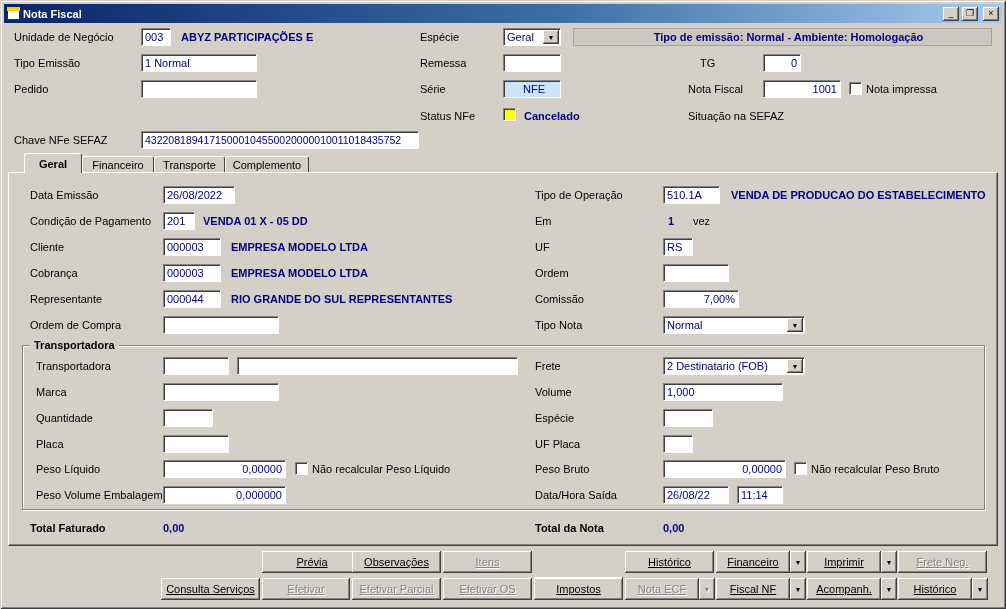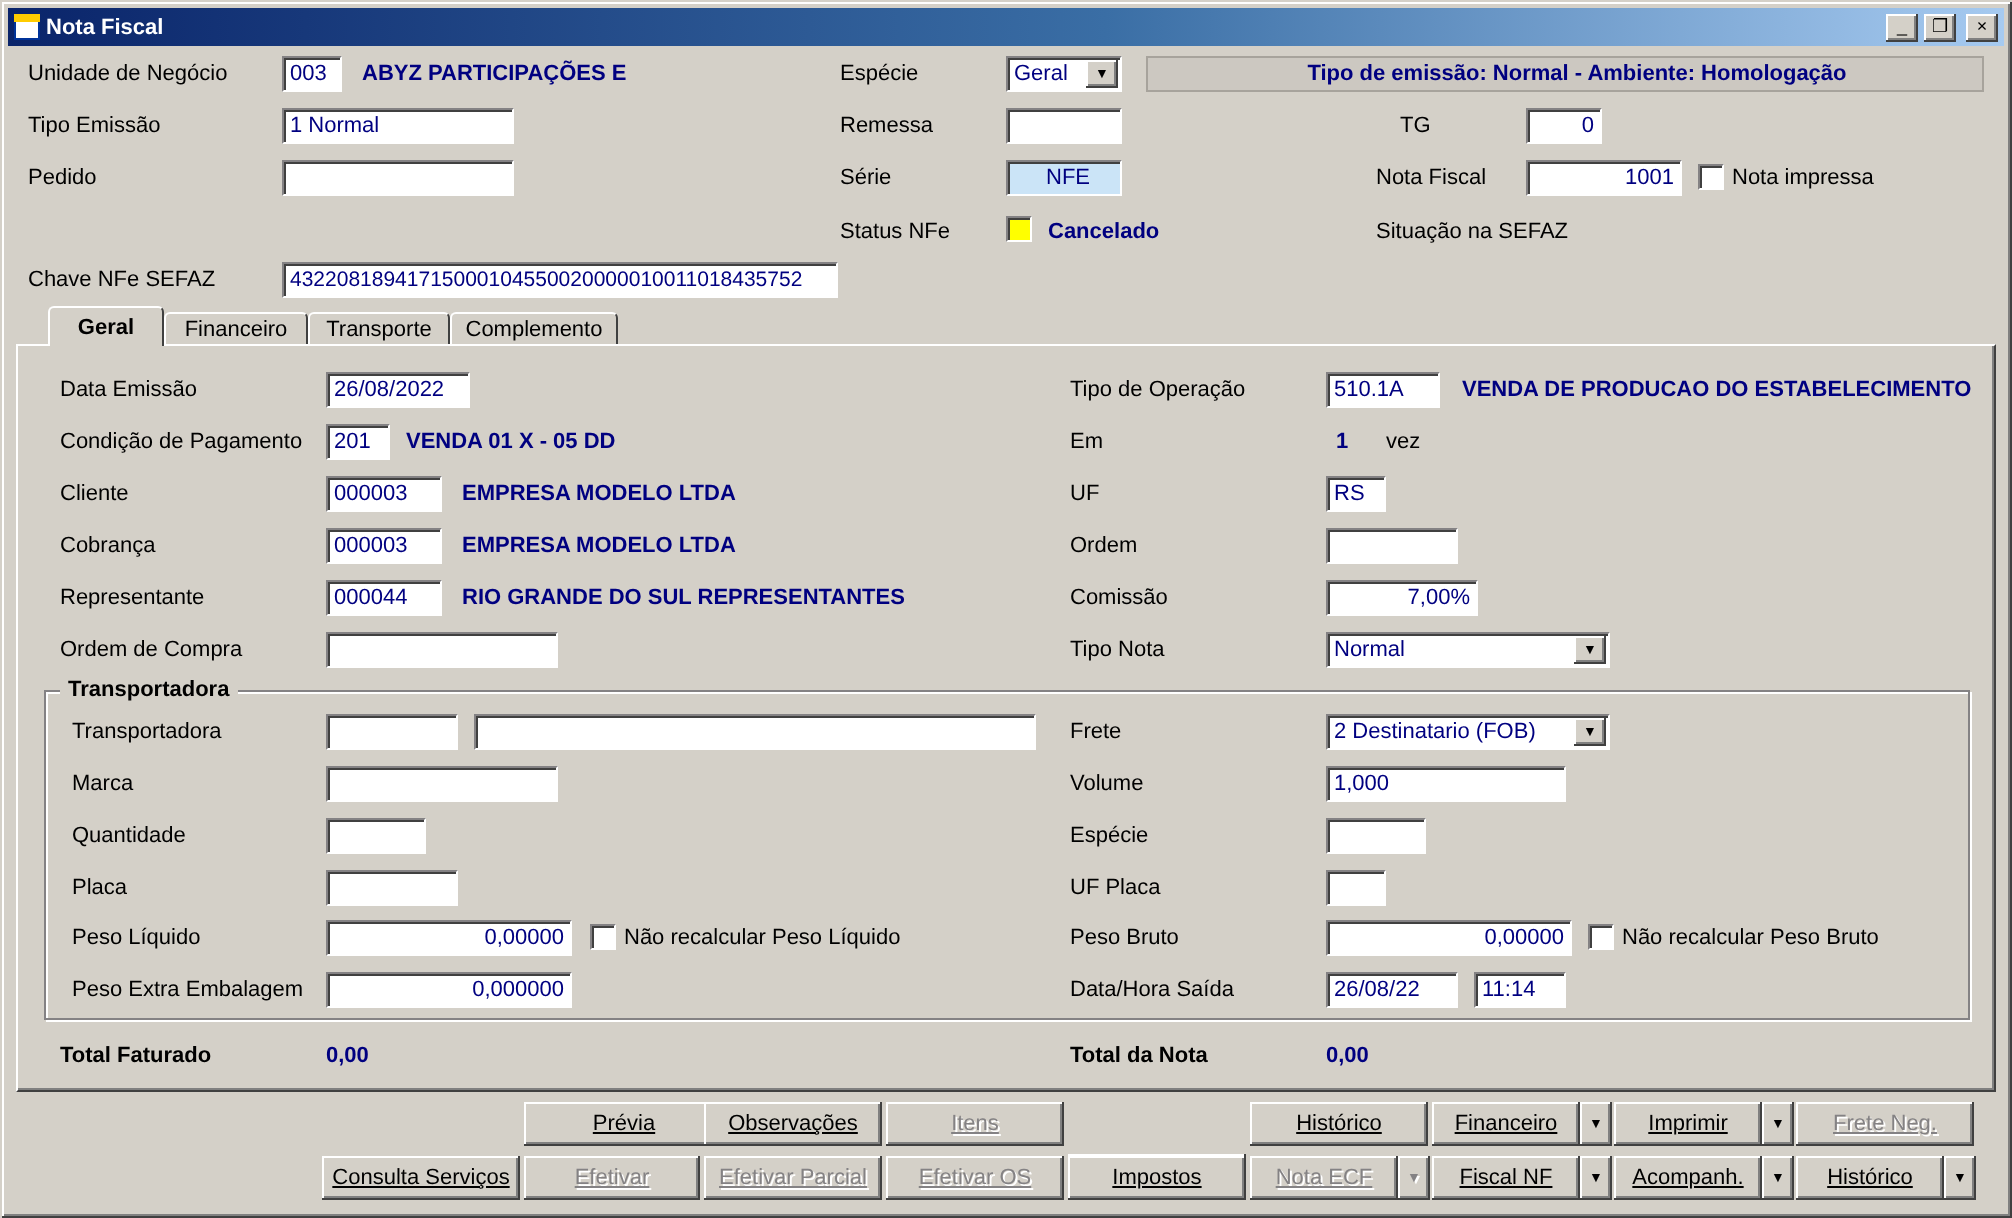--- a/index.html
+++ b/index.html
@@ -175,21 +175,21 @@
 
   <span class="lbl" style="left:36px;top:463px">Peso Líquido</span>
   <div class="fld r" style="left:163px;top:460px;width:123px">0,00000</div>
   <span class="chk" style="left:295px;top:462px"></span>
   <span class="lbl" style="left:312px;top:463px">Não recalcular Peso Líquido</span>
   <span class="lbl" style="left:535px;top:463px">Peso Bruto</span>
   <div class="fld r" style="left:663px;top:460px;width:123px">0,00000</div>
   <span class="chk" style="left:794px;top:462px"></span>
   <span class="lbl" style="left:811px;top:463px">Não recalcular Peso Bruto</span>
 
-  <span class="lbl" style="left:36px;top:489px">Peso Extra Embalagem</span>
+  <span class="lbl" style="left:36px;top:489px">Peso Volume Embalagem</span>
   <div class="fld r" style="left:163px;top:486px;width:123px">0,000000</div>
   <span class="lbl" style="left:535px;top:489px">Data/Hora Saída</span>
   <div class="fld" style="left:663px;top:486px;width:66px">26/08/22</div>
   <div class="fld" style="left:737px;top:486px;width:46px">11:14</div>
 
   <span class="lbl b" style="left:30px;top:522px">Total Faturado</span>
   <span class="val b" style="left:163px;top:522px">0,00</span>
   <span class="lbl b" style="left:535px;top:522px">Total da Nota</span>
   <span class="val b" style="left:663px;top:522px">0,00</span>
 

